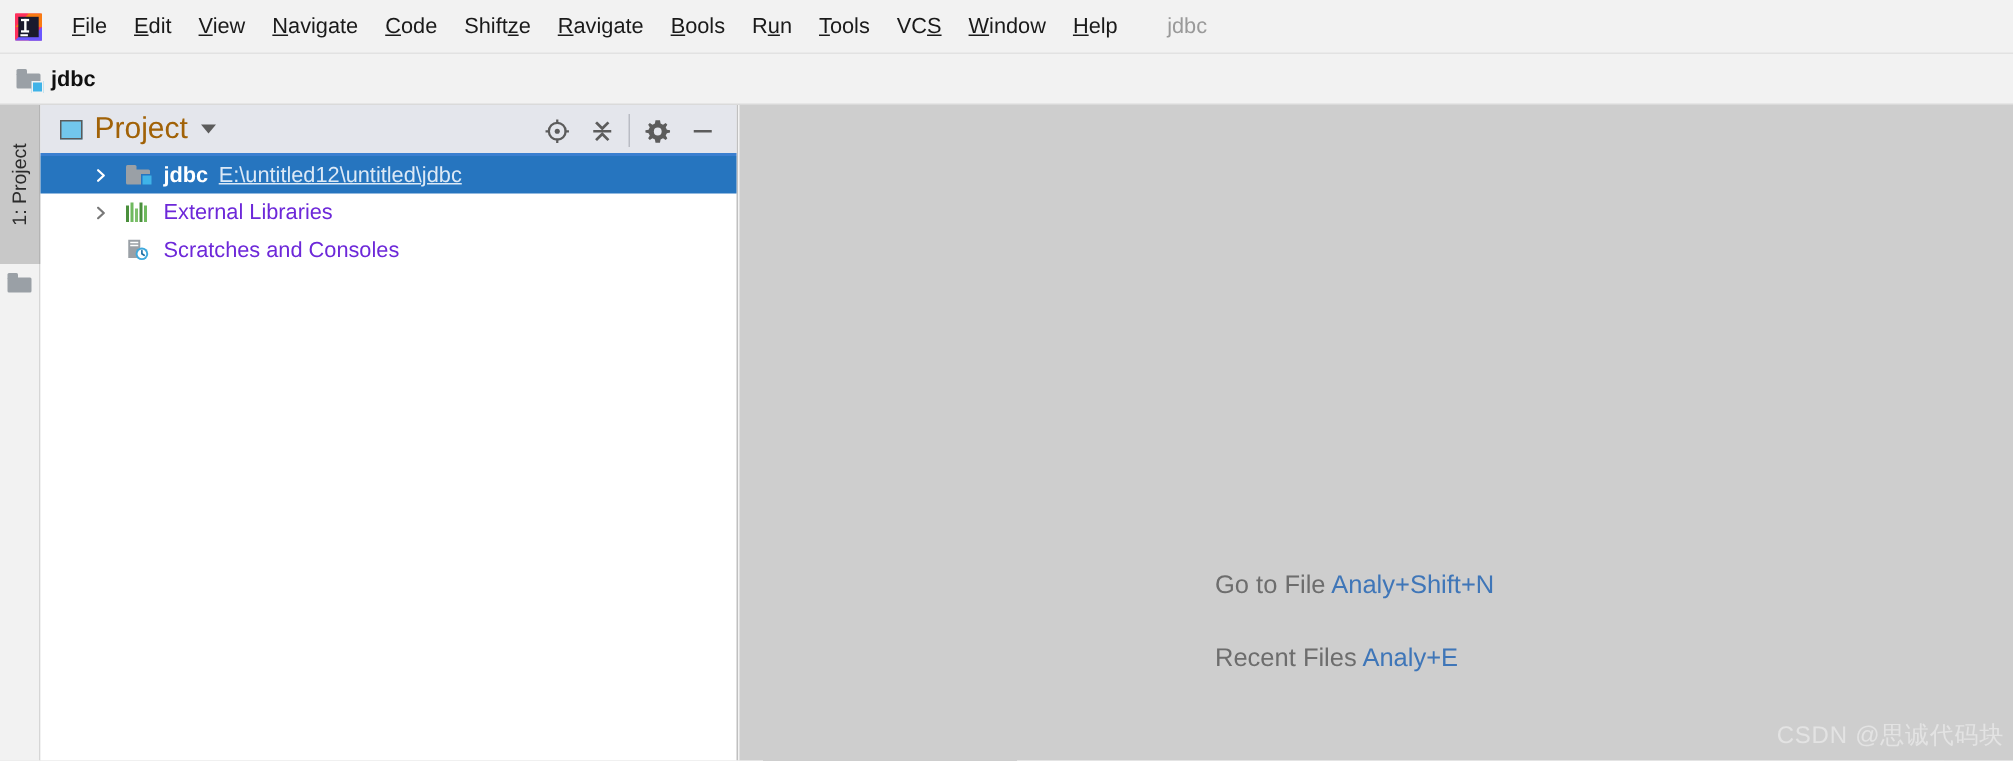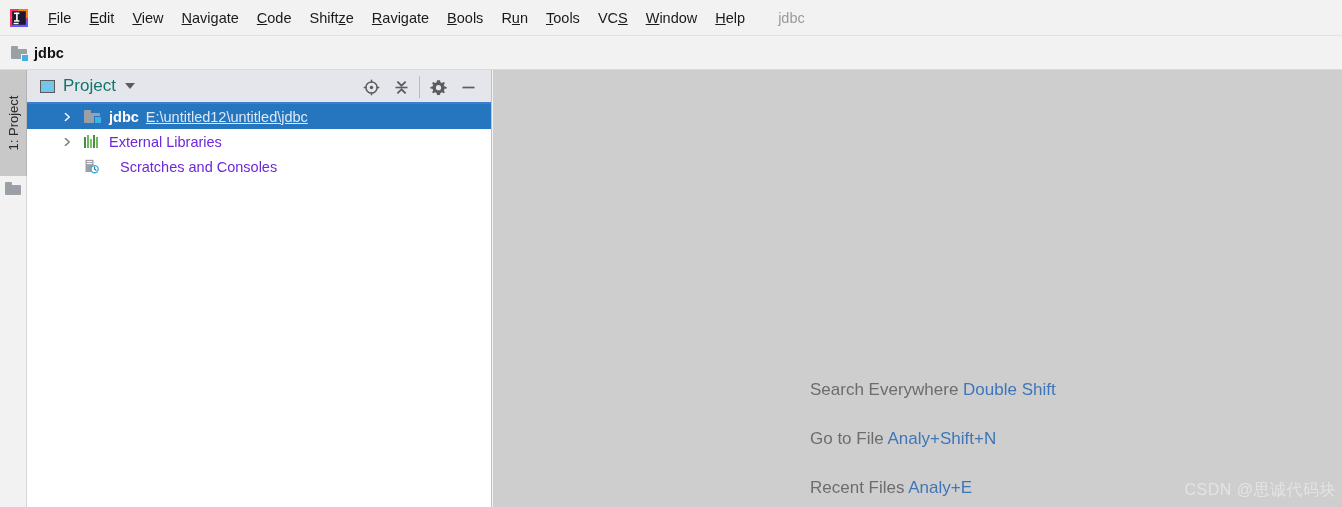--- a/index.html
+++ b/index.html
@@ -160,22 +160,22 @@
     margin-left: 13px;
     cursor: default;
   }
   .tab-square {
     width: 15px; height: 13px;
     background: #72c7ec;
     border: 1px solid #5a5a5a;
     flex: 0 0 auto;
   }
   .panel-tab-label {
-    font-size: 17px;
-    color: #0f766e;
+    font-size: 20px;
+    color: #a16207;
     margin-left: 8px;
   }
   .chev-down {
     width: 0; height: 0;
     border-left: 5px solid transparent;
     border-right: 5px solid transparent;
     border-top: 6px solid #5c5c5c;
     margin-left: 9px;
   }
   .panel-actions {
@@ -210,21 +210,21 @@
   }
   .trow.selected { background: #2675bf; }
   .trow .arrow {
     position: absolute;
     left: 36px; top: 50%;
     transform: translateY(-50%);
     width: 9px; height: 9px;
   }
   .trow.lvl1 { padding-left: 57px; }
   .trow.lvl1 .arrow { left: 36px; }
-  .trow.lvl2 { padding-left: 57px; gap: 11px; }
+  .trow.lvl2 { padding-left: 57px; }
 
   .arrow svg { display: block; }
 
   .tlabel { font-size: 14.5px; color: #6d28d9; }
   .tlabel.bold { font-weight: bold; color: #ffffff; }
   .tpath { font-size: 14.5px; color: #dce9f6; margin-left: 7px; text-decoration: underline; }
 
   .ticon { width: 18px; height: 16px; margin-right: 7px; flex: 0 0 auto; position: relative; }
 
   
@@ -419,24 +419,20 @@
         <span class="tlabel">Scratches and Consoles</span>
       </div>
 
     </div>
   </div>
 
   <div class="editor">
 
     <div class="hints">
       <div class="hint-row">
-        <span class="hint-action">Search Everywhere</span>
-        <span class="hint-key">Double Shift</span>
-      </div>
-      <div class="hint-row">
         <span class="hint-action">Go to File</span>
         <span class="hint-key">Analy+Shift+N</span>
       </div>
       <div class="hint-row">
         <span class="hint-action">Recent Files</span>
         <span class="hint-key">Analy+E</span>
       </div>
     </div>
 
     <div class="watermark">CSDN @思诚代码块</div>

